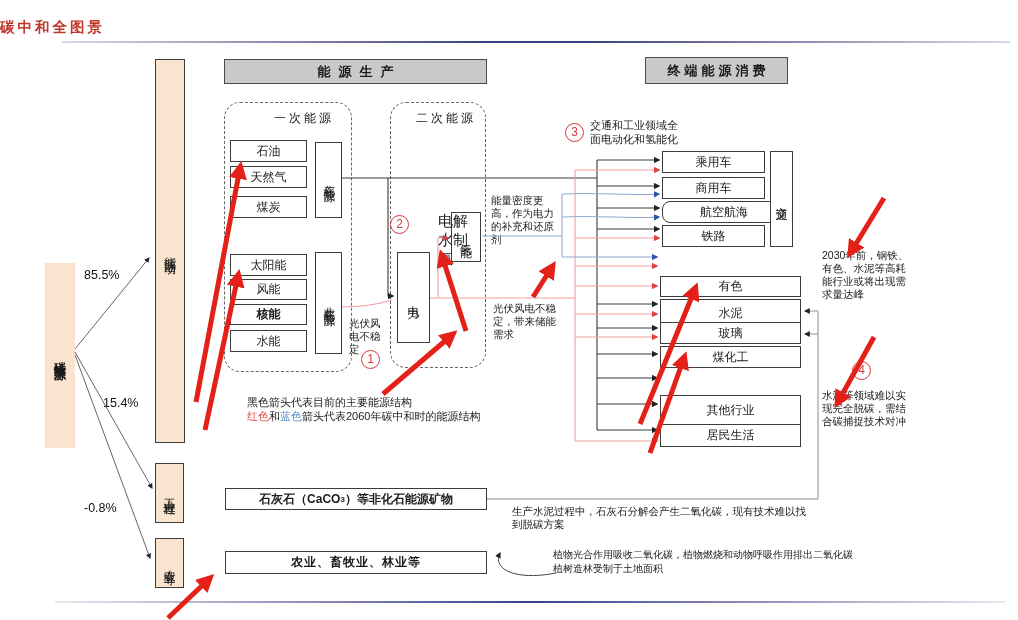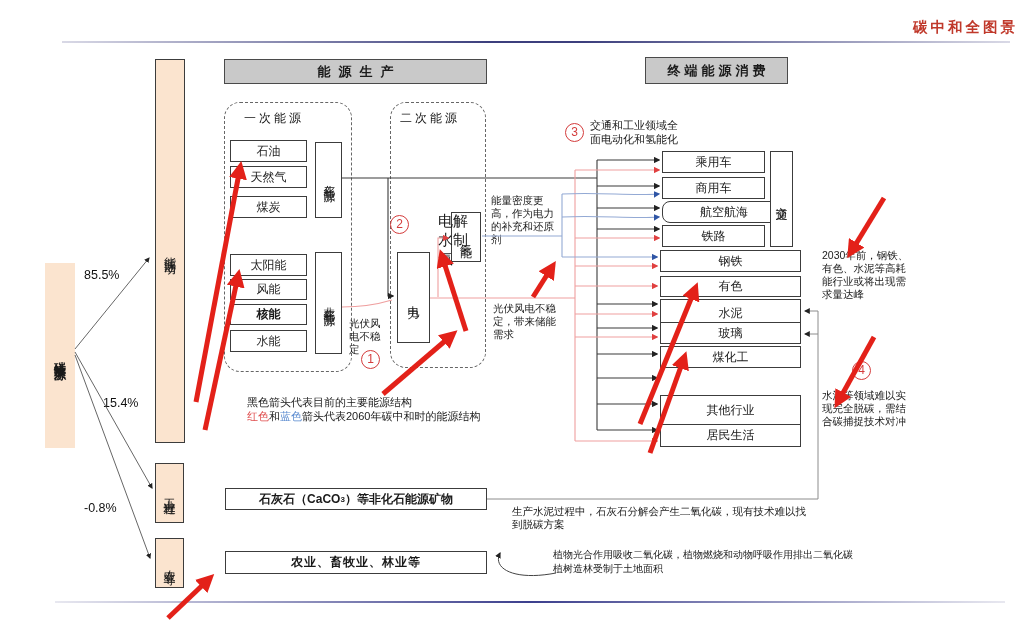--- a/index.html
+++ b/index.html
@@ -6,28 +6,28 @@
   #stage{position:relative;width:1018px;height:620px;background:#fff;overflow:hidden;
          font-family:"Liberation Sans","DejaVu Sans",sans-serif;color:#222;}
   .bx{position:absolute;border:1.4px solid #3c3c3c;background:#fff;display:flex;
       align-items:center;justify-content:center;font-size:12px;color:#1a1a1a;box-sizing:border-box;text-align:right;}
   .peach{background:#fbe4cf;}
   .noborder{border:none;}
   .vtext{writing-mode:vertical-rl;text-orientation:upright;letter-spacing:2px;line-height:1;}
   .hdr{background:#c9c9c9;border:1.5px solid #4a4a4a;font-weight:bold;font-size:13px;letter-spacing:8px;
        padding-left:8px;}
   .dashed{position:absolute;border:1.6px dashed #666;border-radius:16px;box-sizing:border-box;}
-  .grouptitle{position:absolute;font-size:12px;letter-spacing:3px;color:#111;text-align:left;}
+  .grouptitle{position:absolute;font-size:12px;letter-spacing:3px;color:#111;text-align:right;}
   .note{position:absolute;font-size:10.5px;line-height:1.25;color:#1a1a1a;}
   .cnum{position:absolute;width:17px;height:17px;border:1.3px solid #d43c3c;border-radius:50%;
         color:#d43c3c;font-size:12px;line-height:17px;text-align:center;background:#fff0;}
   .pct{position:absolute;font-size:12.5px;color:#111;}
   .red-word{color:#e05050;}
   .blue-word{color:#5b8bd0;}
-  #title{position:absolute;left:0;right:0;top:18px;text-align:right;font-size:14.5px;font-weight:bold;
+  #title{position:absolute;left:0;right:0;top:18px;text-align:left;font-size:14.5px;font-weight:bold;
          letter-spacing:3px;color:#c0392b;}
   #watermark{position:absolute;right:3px;top:1px;font-family:"Liberation Serif","DejaVu Serif",serif;
              font-weight:bold;font-size:20px;color:#f01010;}
   #toprule{position:absolute;left:62px;top:41px;width:948px;height:2px;
            background:linear-gradient(90deg,#d9d9e6 0%,#3c3f7d 45%,#3c3f7d 55%,#d9d9e6 100%);}
   #bottomrule{position:absolute;left:55px;top:601px;width:950px;height:1.6px;
            background:linear-gradient(90deg,#e8e8f0 0%,#3c3f8d 50%,#e8e8f0 100%);}
   svg{position:absolute;left:0;top:0;pointer-events:none;}
   sub{font-size:8px;}
 </style>
@@ -79,21 +79,20 @@
 
   <div class="cnum" style="left:565px;top:123px;">3</div>
   <div class="note" style="left:590px;top:119px;width:92px;font-size:11px;">交通和工业领域全面电动化和氢能化</div>
 
   <div class="bx" style="left:662px;top:151px;width:103px;height:22px;">乘用车</div>
   <div class="bx" style="left:662px;top:177px;width:103px;height:22px;">商用车</div>
   <div class="bx" style="left:662px;top:201px;width:124px;height:22px;border-radius:8px;">航空航海</div>
   <div class="bx" style="left:662px;top:225px;width:103px;height:22px;">铁路</div>
   <div class="bx vtext" style="left:770px;top:151px;width:23px;height:96px;">交通</div>
 
-  <div class="bx" style="left:660px;top:250px;width:141px;height:22px;">钢铁</div>
   <div class="bx" style="left:660px;top:276px;width:141px;height:21px;">有色</div>
   <div class="bx" style="left:660px;top:299px;width:141px;height:29px;">水泥</div>
   <div class="bx" style="left:660px;top:322px;width:141px;height:22px;">玻璃</div>
   <div class="bx" style="left:660px;top:346px;width:141px;height:22px;">煤化工</div>
   <div class="bx" style="left:660px;top:395px;width:141px;height:30px;">其他行业</div>
   <div class="bx" style="left:660px;top:424px;width:141px;height:23px;font-family:Liberation Serif, serif;">居民生活</div>
 
   <div class="note" style="left:493px;top:302px;width:68px;">光伏风电不稳定，带来储能需求</div>
   <div class="note" style="left:491px;top:194px;width:70px;">能量密度更高，作为电力的补充和还原剂</div>
 

